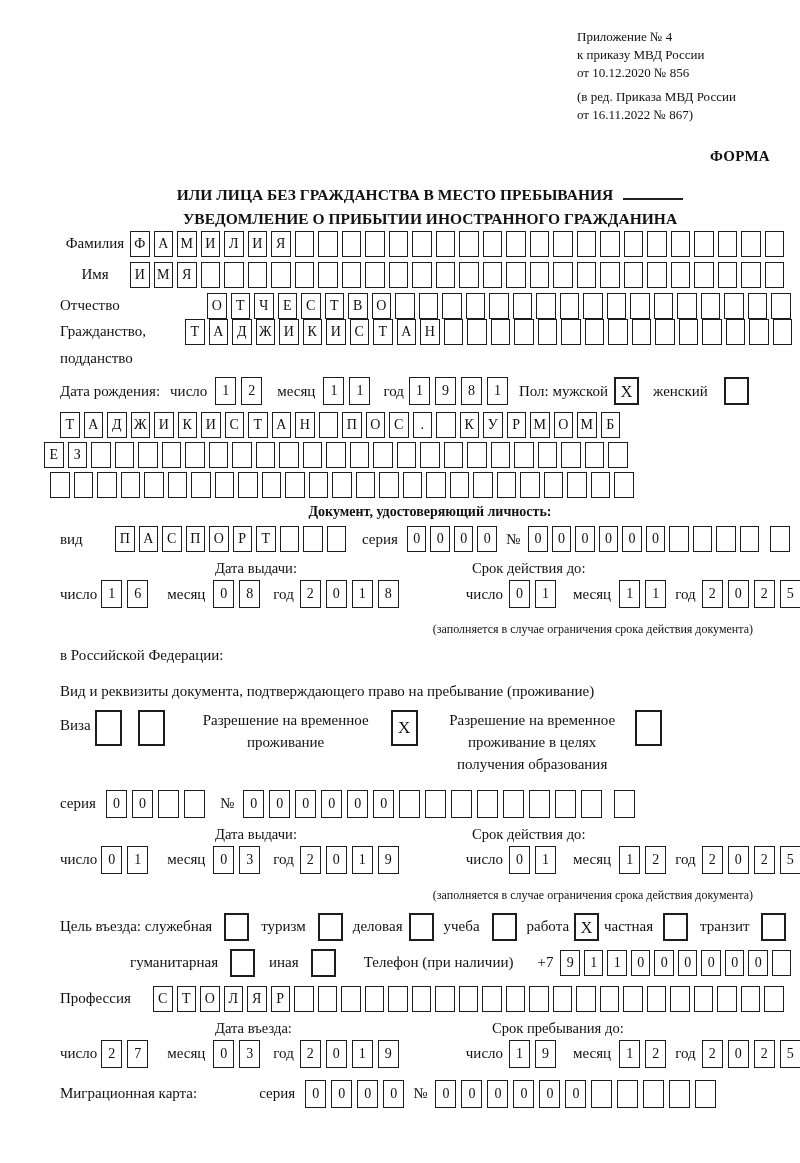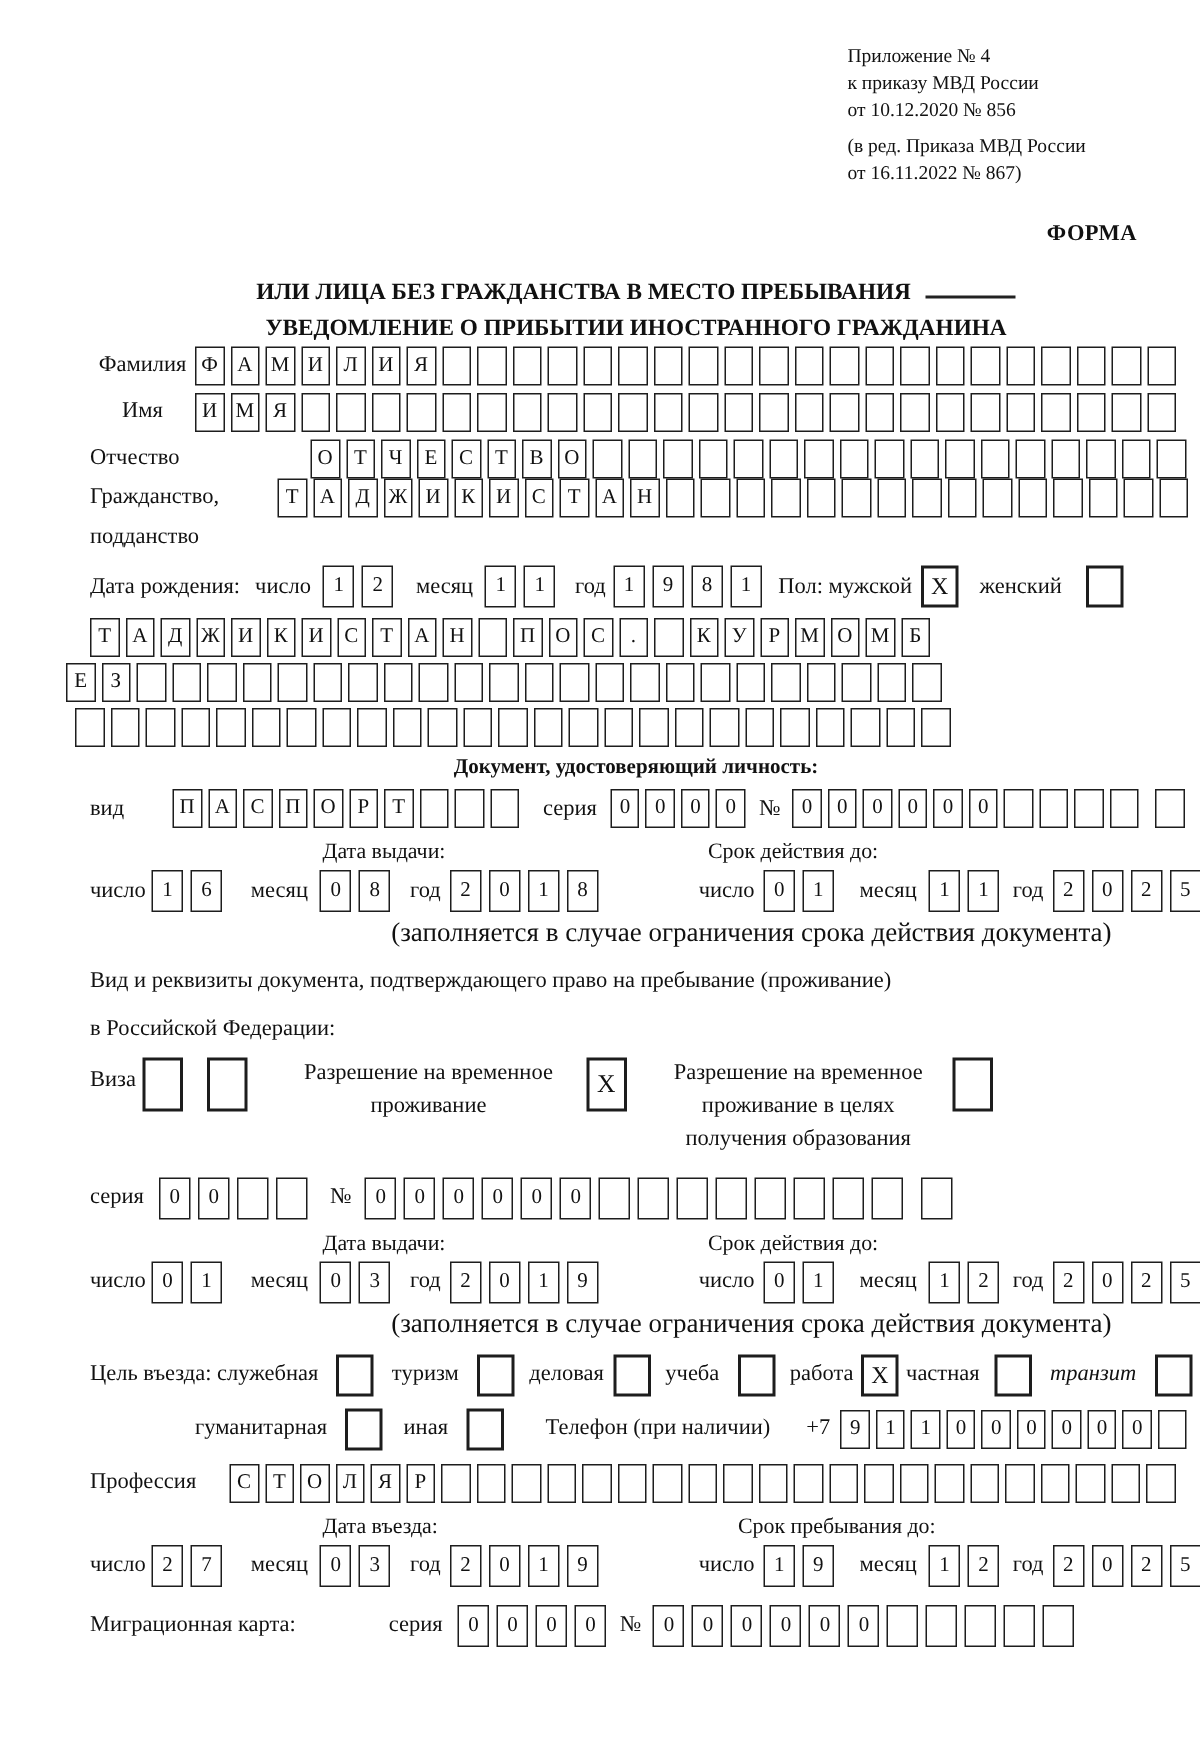--- a/index.html
+++ b/index.html
@@ -1,17 +1,17 @@
 <!DOCTYPE html>
 <html><head>
 <meta charset="utf-8">
 <style>
   html,body{margin:0;padding:0;background:#fff;}
   body{width:800px;font-family:"Liberation Serif","DejaVu Serif",serif;color:#111;}
-  .page{box-sizing:border-box;width:800px;height:1163px;padding:28px 12px 0 60px;position:relative;overflow:hidden;}
+  .page{box-sizing:border-box;width:800px;height:1163px;padding:28px 0 0 60px;position:relative;overflow:hidden;}
 
   
   .hdr-block{margin-left:auto;margin-right:28px;width:195px;font-size:13px;line-height:1.4;}
   .hdr-block .sub{margin-top:5px;}
   .forma{text-align:right;padding-right:30px;font-weight:bold;font-size:15px;margin-top:24px;letter-spacing:.3px;}
 
   
   .title{text-align:center;font-weight:bold;font-size:15.5px;line-height:1.55;margin-top:18px;}
   .blankline{display:inline-block;width:60px;border-bottom:2px solid #222;height:1px;margin-left:10px;vertical-align:baseline;}
   .sec1{font-weight:bold;font-size:14.8px;margin-top:26px;margin-bottom:20px;letter-spacing:.2px;}
@@ -29,21 +29,21 @@
   .cell{flex:0 0 auto;box-sizing:border-box;width:19.5px;height:26px;border:1.7px solid #1d1d1d;margin-right:4px;
         text-align:center;font-size:14px;line-height:23px;}
   .cell.gap{margin-left:7px;}
   .dates .cell{width:21px;height:28px;line-height:25px;margin-right:5px;}
 
   
   .cb{flex:0 0 auto;box-sizing:border-box;border:2px solid #1d1d1d;text-align:center;}
   .cb.big{width:27px;height:36px;font-size:17px;line-height:32px;}
   .cb.small{width:25px;height:28px;font-size:16px;line-height:25px;}
 
-  .note{font-size:18px;text-align:right;padding-right:47px;margin-top:3px;}
+  .note{font-size:12px;text-align:right;padding-right:47px;margin-top:14px;}
   .plain{font-size:15px;line-height:1.7;}
   .center-bold{text-align:center;font-weight:bold;font-size:14px;margin:6px 0 6px 0;}
 
   .twocol-caps{display:flex;font-size:14.6px;margin-top:8px;}
   .twocol-caps .c1{margin-left:155px;}
   .twocol-caps .c2{margin-left:175px;}
   .mlcenter{text-align:center;font-size:15px;line-height:1.45;}
 </style>
 </head>
 <body>
@@ -384,22 +384,22 @@
     <span class="lbl" style="margin:0 6px 0 4px;">год</span>
     <span class="cells">
         <span class="cell">2</span>
         <span class="cell">0</span>
         <span class="cell">2</span>
         <span class="cell">5</span>
       </span>
   </div>
   <div class="note">(заполняется в случае ограничения срока действия документа)</div>
 
+  <div class="plain" style="margin-top:6px;">в Российской Федерации:</div>
   <div class="plain" style="margin-top:10px;">Вид и реквизиты документа, подтверждающего право на пребывание (проживание)</div>
-  <div class="plain" style="margin-top:6px;">в Российской Федерации:</div>
 
   <div style="display:flex;align-items:flex-start;margin-top:6px;font-size:15px;">
     <span style="margin-top:7px;">Виза</span>
     <span class="cb big" style="margin-left:4px;"></span>
     <span class="cb big" style="margin-left:16px;"></span>
     <span class="mlcenter" style="margin-left:26px;width:190px;">
       <span>Разрешение на временное</span><br><span>проживание</span>
     </span>
     <span class="cb big" style="margin-left:10px;">X</span>
     <span class="mlcenter" style="margin-left:22px;width:185px;">
@@ -484,21 +484,21 @@
     <span class="lbl" style="margin-left:12px;">туризм</span>
     <span class="cb small" style="margin-left:12px;"></span>
     <span class="lbl" style="margin-left:10px;">деловая</span>
     <span class="cb small" style="margin-left:6px;"></span>
     <span class="lbl" style="margin-left:10px;">учеба</span>
     <span class="cb small" style="margin-left:12px;"></span>
     <span class="lbl" style="margin-left:10px;">работа</span>
     <span class="cb small" style="margin-left:5px;">X</span>
     <span class="lbl" style="margin-left:5px;">частная</span>
     <span class="cb small" style="margin-left:10px;"></span>
-    <span class="lbl" style="margin-left:12px;font-style:italic;">транзит</span>
+    <span class="lbl" style="margin-left:12px;">транзит</span>
     <span class="cb small" style="margin-left:12px;"></span>
   </div>
 
   <div class="frow" style="margin-top:8px;">
     <span class="lbl" style="margin-left:70px;">гуманитарная</span>
     <span class="cb small" style="margin-left:12px;"></span>
     <span class="lbl" style="margin-left:14px;">иная</span>
     <span class="cb small" style="margin-left:12px;"></span>
     <span class="lbl" style="margin-left:28px;">Телефон (при наличии)</span>
     <span class="lbl" style="margin:0 7px 0 24px;">+7</span>

